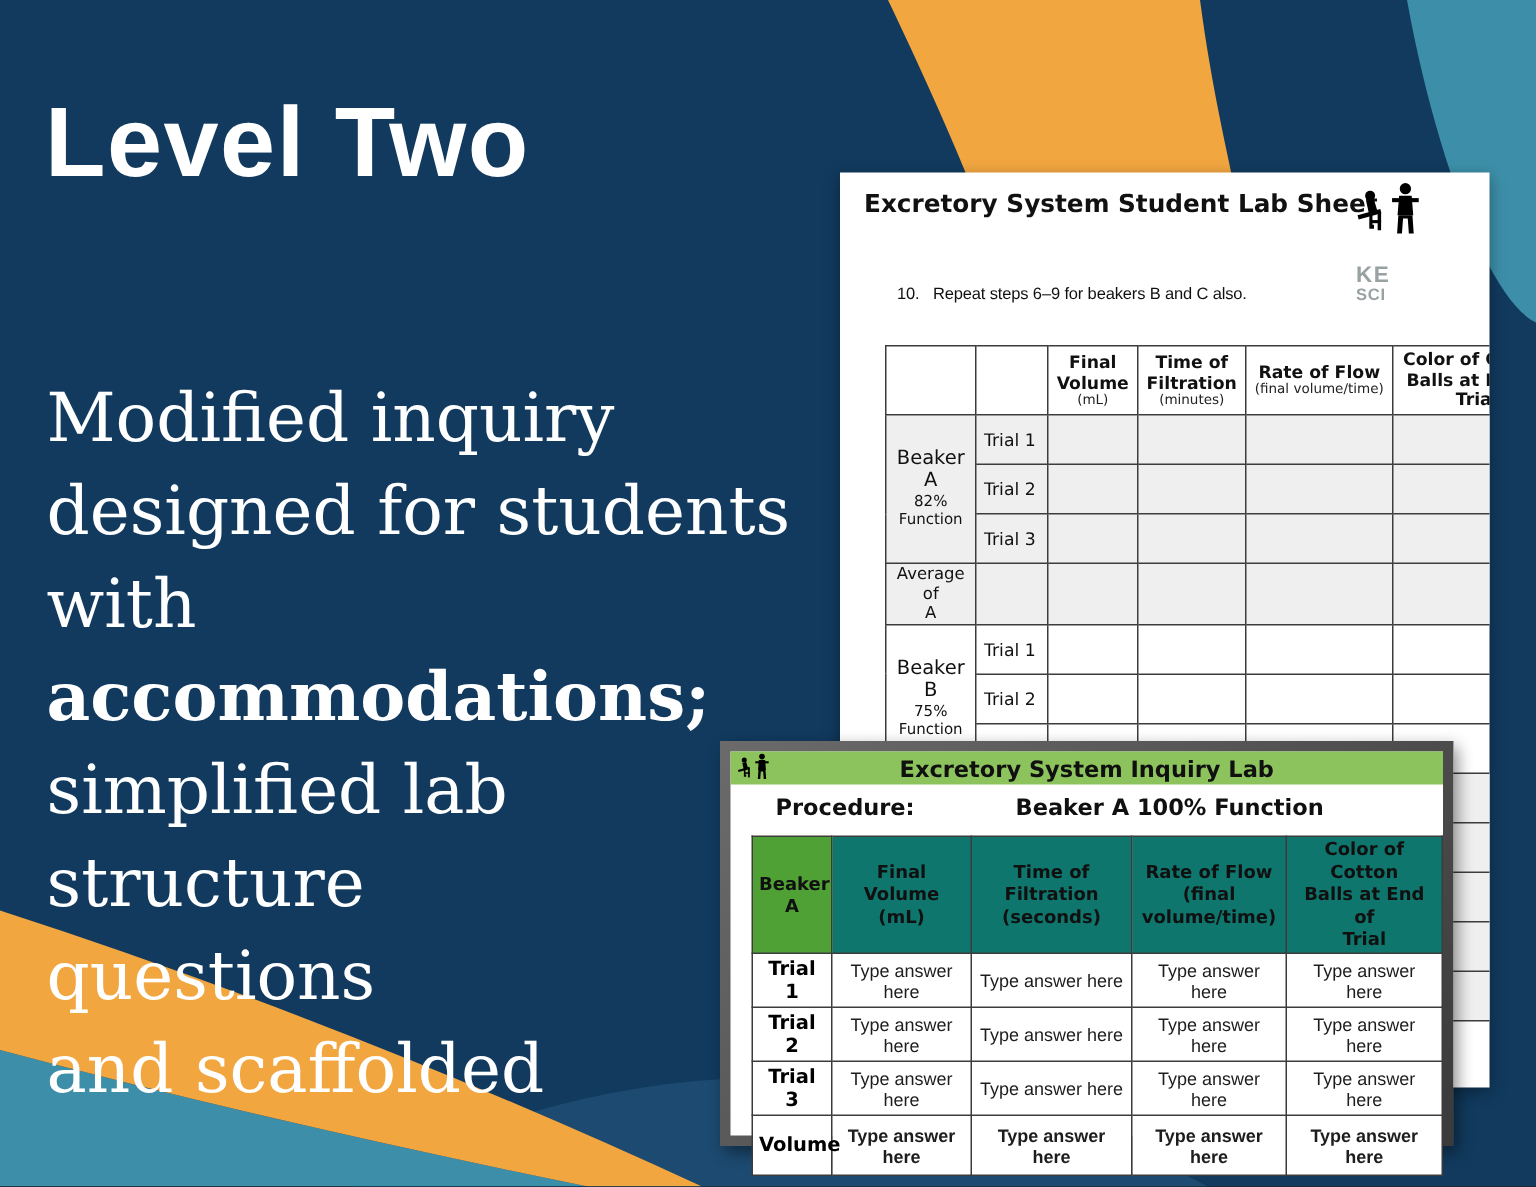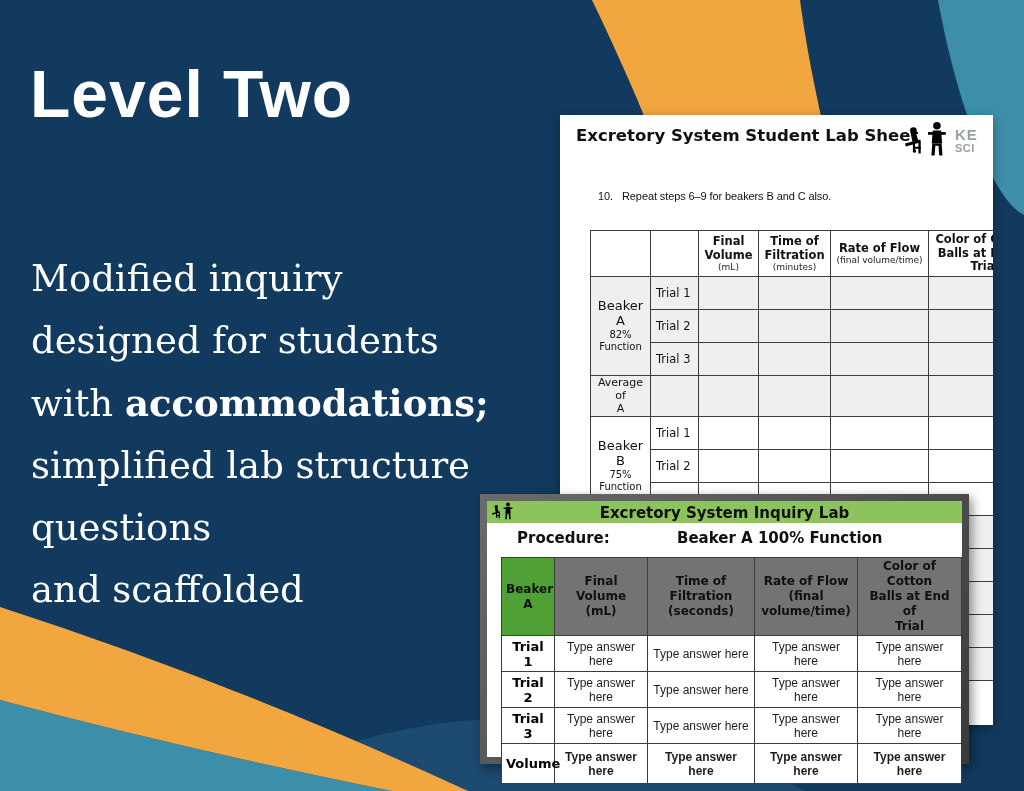--- a/index.html
+++ b/index.html
@@ -5,29 +5,29 @@
   html,body{margin:0;padding:0;background:#222;}
   .slide{position:relative;width:1024px;height:791px;background:#113A5E;overflow:hidden;
          font-family:"DejaVu Sans",sans-serif;}
   .bg{position:absolute;left:0;top:0;width:1024px;height:791px;}
 
   
   .headline{position:absolute;left:30px;top:56px;margin:0;color:#fff;
             font-family:"Liberation Sans",sans-serif;font-weight:800;
             font-size:66px;letter-spacing:1px;}
   .body-text{position:absolute;left:31px;top:248px;width:520px;color:#fff;
-             font-family:"DejaVu Serif",serif;font-size:37px;line-height:62px;}
+             font-family:"DejaVu Serif",serif;font-size:45px;line-height:62px;}
   .body-text .b{font-weight:bold;}
 
   
   .labsheet{position:absolute;left:560px;top:115px;width:433px;height:610px;
             background:#fff;overflow:hidden;color:#111;
             box-shadow:0 3px 10px rgba(0,0,0,.35);}
   .ls-title{position:absolute;left:16px;top:11px;font-weight:bold;font-size:16.5px;}
-  .ls-logo{position:absolute;left:344px;top:5px;display:flex;gap:5px;}
+  .ls-logo{position:absolute;left:344px;top:5px;display:flex;gap:5px;flex-direction:column;}
   .ls-logo-text{padding-top:7px;color:#98A2A2;font-weight:bold;
                 font-family:"Liberation Sans",sans-serif;line-height:1.05;}
   .ls-logo-text .l1{font-size:15px;letter-spacing:1px;}
   .ls-logo-text .l2{font-size:11px;letter-spacing:.5px;}
   .ls-step{position:absolute;left:38px;display:flex;color:#111;
            font-family:"Liberation Sans",sans-serif;font-size:11px;
            letter-spacing:-0.1px;line-height:15px;}
   .ls-step .num{width:24px;flex-shrink:0;}
   .pre{white-space:pre-line;}
   .ls-table{position:absolute;left:30px;top:115px;width:450px;
@@ -55,21 +55,21 @@
   .win-icon{position:absolute;left:4px;top:1px;}
   .proc-row{position:relative;height:22px;margin-top:6px;font-weight:bold;font-size:15px;color:#101010;}
   .proc-label{position:absolute;left:30px;}
   .proc-value{position:absolute;left:190px;}
   .inq-table{position:absolute;left:14px;top:56px;width:460px;
              border-collapse:collapse;table-layout:fixed;}
   .inq-table th,.inq-table td{border:1px solid #3c3c3c;text-align:center;vertical-align:middle;padding:1px 4px;}
   .inq-table thead tr{height:52px;}
   .inq-table tbody tr{height:36px;}
   .inq-table tbody tr.avg{height:40px;}
-  .inq-table thead th{background:#737373;font-weight:bold;font-size:12px;line-height:1.25;white-space:pre-line;color:#101010;}
+  .inq-table thead th{background:#0f766e;font-weight:bold;font-size:12px;line-height:1.25;white-space:pre-line;color:#101010;}
   .inq-table thead th.dark{background:#4FA035;}
   .inq-table tbody th{background:#fff;font-weight:bold;font-size:13px;}
   .inq-table tbody td{background:#fff;font-family:"Liberation Sans",sans-serif;
                       font-size:12px;color:#1d1d1d;}
   .inq-table tr.avg td{font-weight:bold;}
 </style>
 </head>
 <body>
 
 <div class="slide">

